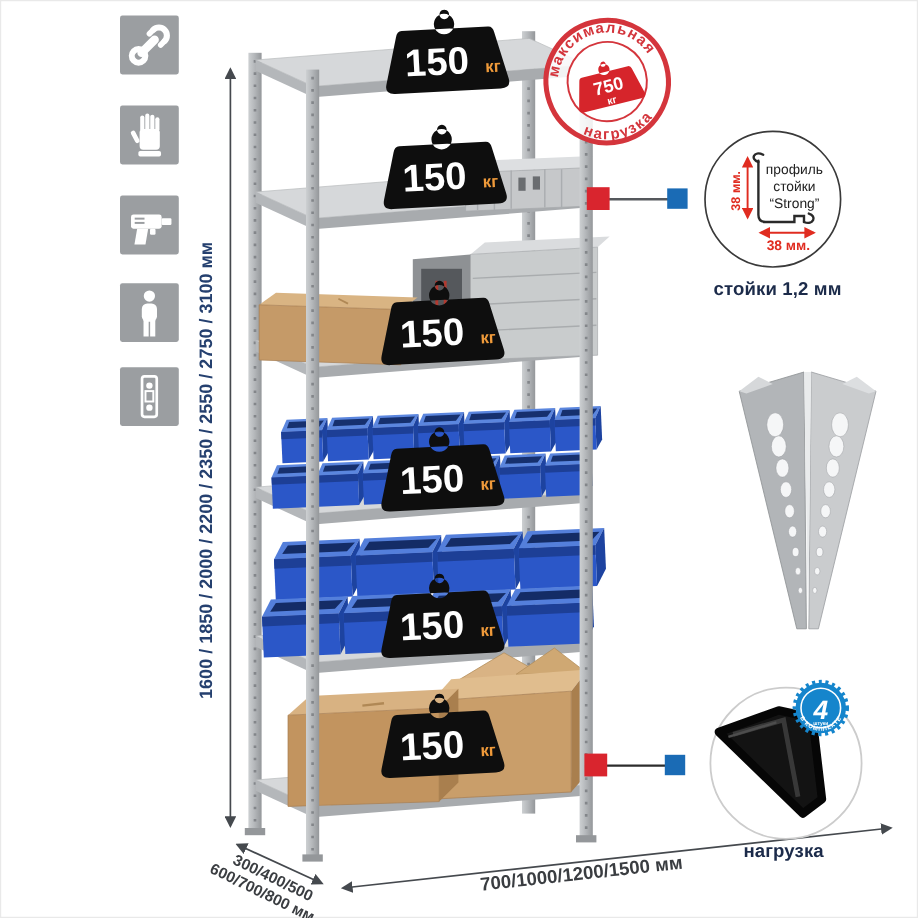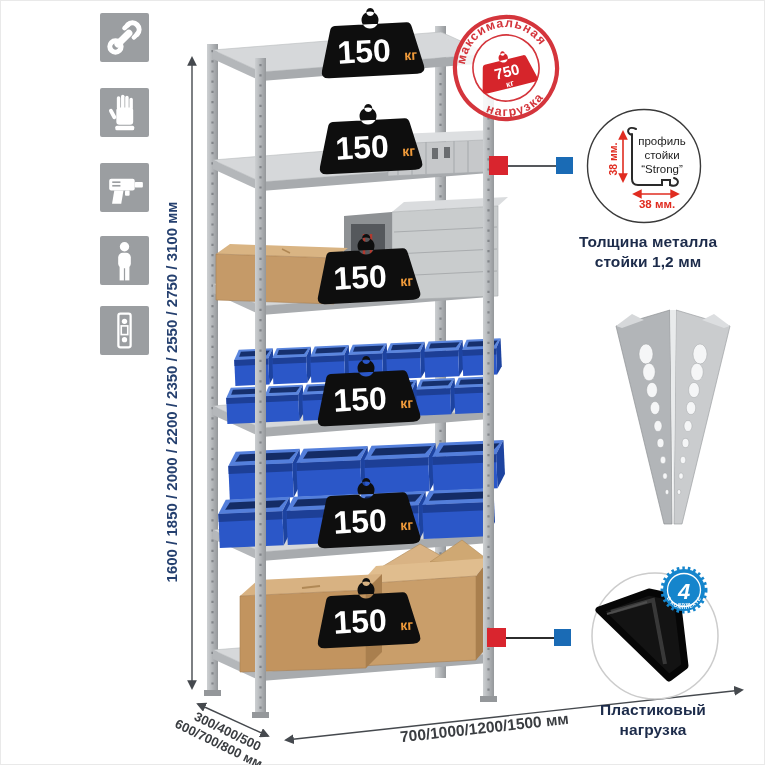--- a/index.html
+++ b/index.html
@@ -341,21 +341,20 @@
       <text transform="translate(-27,-4) rotate(-90)" text-anchor="middle" font-size="10.5" font-weight="bold" fill="#e02c20">38 мм.</text>
       <text x="13" y="45" text-anchor="middle" font-size="11.5" font-weight="bold" fill="#e02c20">38 мм.</text>
       <g fill="#222" font-size="11.5" text-anchor="middle">
         <text x="18" y="-18">профиль</text>
         <text x="18" y="-4">стойки</text>
         <text x="18" y="10">“Strong”</text>
       </g>
     </g>
   </svg>
   <div class="caption cap1">
-    <div>Толщина металла</div>
     <div>стойки 1,2 мм</div>
   </div>
 
   <svg class="rightfig fig-angle" width="150" height="238" viewBox="0 0 150 238">
     <polygon points="78,14 132,30 84,228 76,228" fill="#caccce" stroke="#9da0a3" stroke-width="0.7"></polygon>
     <polygon points="72,14 18,30 66,228 74,228" fill="#b2b5b8" stroke="#8f9295" stroke-width="0.7"></polygon>
     <polygon points="18,30 34,18 46,24 24,32" fill="#d6d8da"></polygon>
     <polygon points="132,30 116,18 104,24 126,32" fill="#dcdee0"></polygon>
     <polygon points="72,14 78,14 75.5,228" fill="#e9ebec"></polygon>
     <g fill="#f5f6f7" stroke="#9a9da0" stroke-width="0.4">
@@ -392,17 +391,16 @@
       <circle r="21.5" fill="none" stroke="#1585cc" stroke-width="4" stroke-dasharray="2.5 3"></circle>
       <circle r="16.5" fill="none" stroke="#fff" stroke-width="1.3"></circle>
       <text x="0" y="9" text-anchor="middle" font-size="22" font-weight="bold" font-style="italic" fill="#fff">4</text>
       <text x="0" y="14.5" text-anchor="middle" font-size="4.2" font-weight="bold" fill="#fff">штуки</text>
       <path id="badgeArc" d="M -19,0 A 19 19 0 0 0 19,0" fill="none"></path>
       <text font-size="5" font-weight="bold" fill="#fff" letter-spacing="0.6" style="text-transform:uppercase">
         <textPath href="#badgeArc" startOffset="50%" text-anchor="middle">в комплекте</textPath></text>
     </g>
   </svg>
   <div class="caption cap2">
-    <div>Пластиковый</div>
     <div>нагрузка</div>
   </div>
 
 </div>
 
 </body></html>

